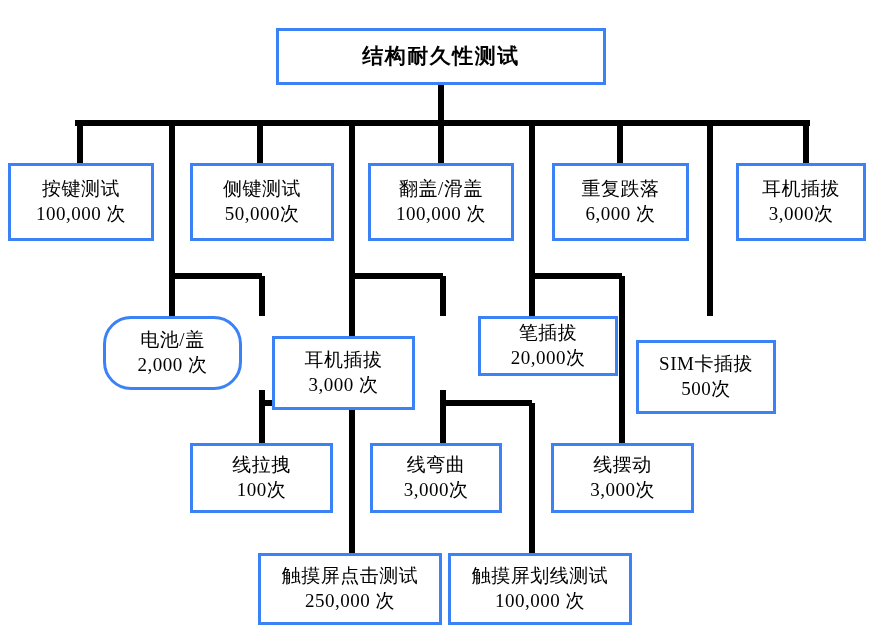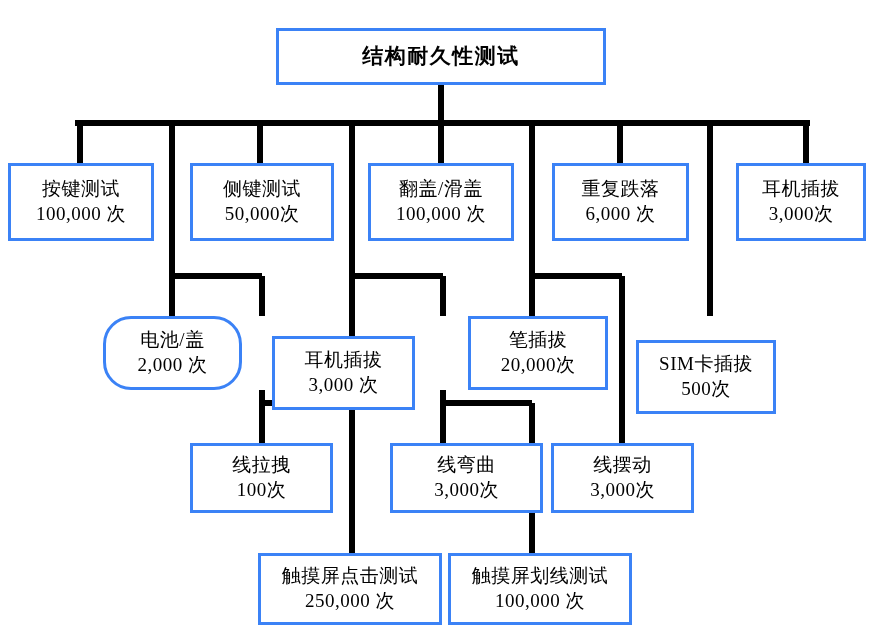--- a/index.html
+++ b/index.html
@@ -140,36 +140,36 @@
   <div class="node" style="left:103px; top:316px; width:139px; height:74px;border-radius:28px;">
     <span class="ttl">电池/盖</span>
     <span class="cnt">2,000 次</span>
   </div>
 
   <div class="node" style="left:272px; top:316px; width:143px; height:74px;margin-top:20px;">
     <span class="ttl">耳机插拔</span>
     <span class="cnt">3,000 次</span>
   </div>
 
-  <div class="node" style="left:468px; top:316px; width:140px; height:74px;">
+  <div class="node" style="left:478px; top:316px; width:140px; height:60px;">
     <span class="ttl">笔插拔</span>
     <span class="cnt">20,000次</span>
   </div>
 
   <div class="node" style="left:636px; top:316px; width:140px; height:74px;margin-top:24px;">
     <span class="ttl">SIM卡插拔</span>
     <span class="cnt">500次</span>
   </div>
 
   <div class="node" style="left:190px; top:443px; width:143px; height:70px;">
     <span class="ttl">线拉拽</span>
     <span class="cnt">100次</span>
   </div>
 
-  <div class="node" style="left:370px; top:443px; width:153px; height:70px;margin-left:20px;">
+  <div class="node" style="left:370px; top:443px; width:132px; height:70px;">
     <span class="ttl">线弯曲</span>
     <span class="cnt">3,000次</span>
   </div>
 
   <div class="node" style="left:551px; top:443px; width:143px; height:70px;">
     <span class="ttl">线摆动</span>
     <span class="cnt">3,000次</span>
   </div>
 
   <div class="node" style="left:258px; top:553px; width:184px; height:72px;">

